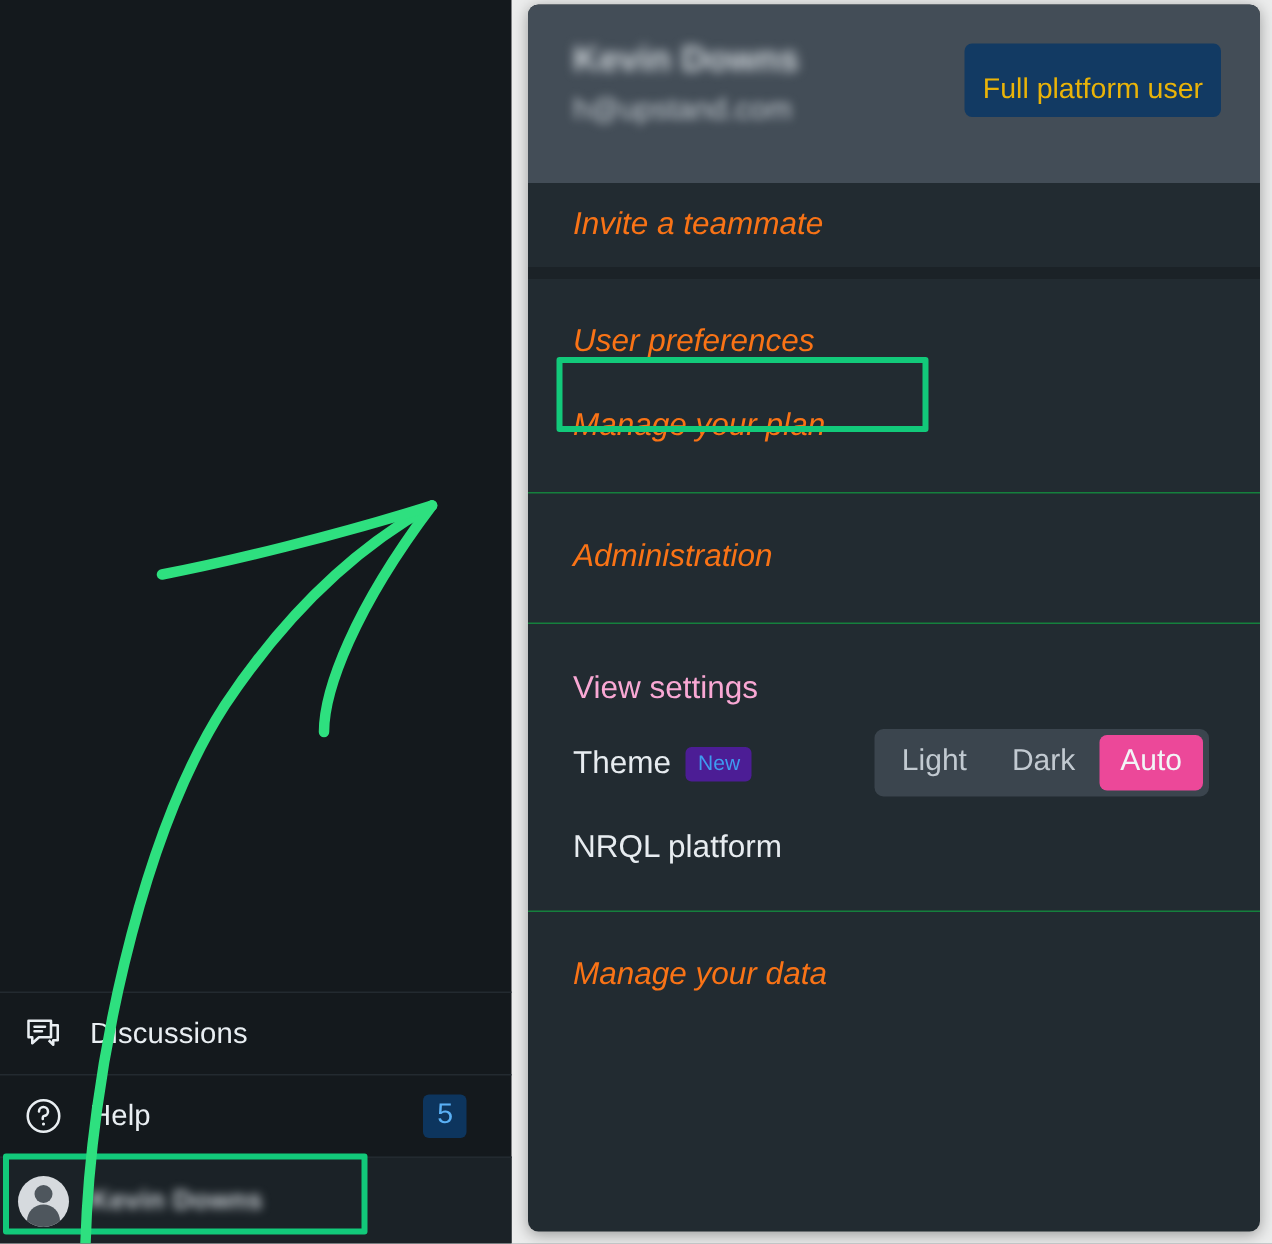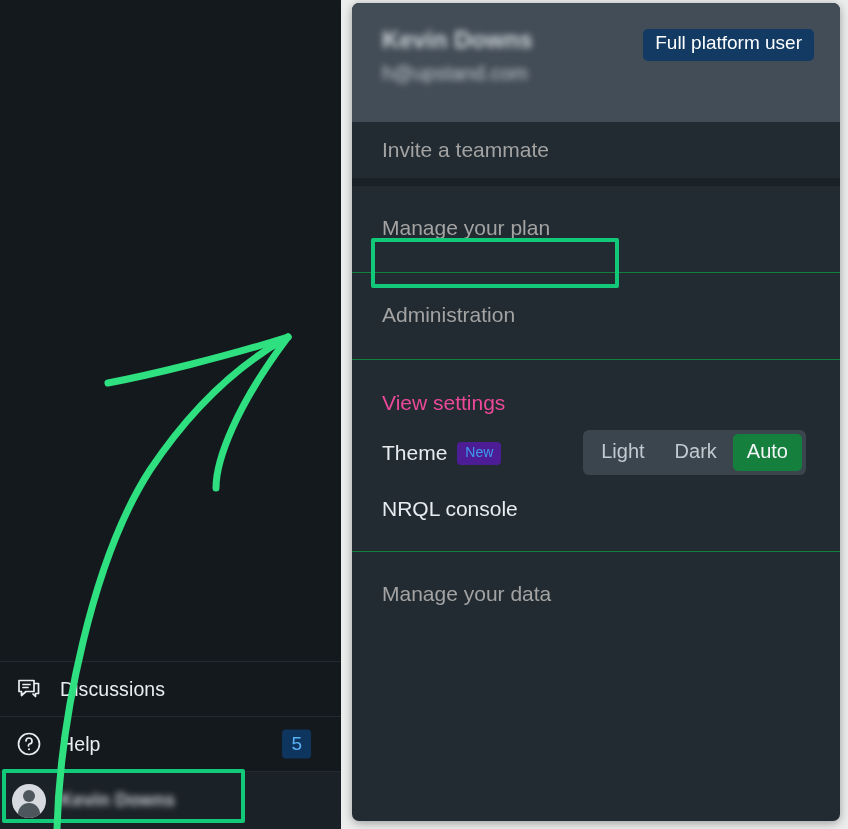--- a/index.html
+++ b/index.html
@@ -128,40 +128,41 @@
     filter: blur(3.2px);
     color: #c3cad0;
     font-size: 20px;
     line-height: 30px;
     margin-top: 3px;
     user-select: none;
   }
   .role-badge {
     position: absolute; right: 26px; top: 26px;
     background: #123a63;
-    color: #ffffff;
+    color: #eab308;
     font-size: 19px;
-    padding: 3px 12px 7px;
+    padding: 20px 12px 7px;
     border-radius: 5px;
     line-height: 1.15;
     text-align: right;
   }
   .sec-gap { height: 8px; background: #1b2227; }
   .sec { background: #222b31; }
   .sec + .sec { border-top: 1px solid #15803d; }
   .item {
     padding: 15px 30px 15px 30px;
-    color: #a3a3a3;
+    color: #f97316;
     font-size: 21px;
     line-height: 26px;
     position: relative;
+    font-style: italic;
   }
   .sec-title {
     padding: 16px 30px 6px 30px;
-    color: #ec4899;
+    color: #f9a8d4;
     font-size: 21px;
     line-height: 26px;
   }
   .setting-row {
     display: flex; align-items: center; justify-content: space-between;
     padding: 8px 34px 8px 30px;
     min-height: 52px;
   }
   .setting-label {
     color: #e7ecf0;
@@ -184,21 +185,21 @@
     gap: 2px;
   }
   .seg-opt {
     color: #c2cad1;
     font-size: 20px;
     padding: 6px 14px 8px;
     border-radius: 5px;
     line-height: 1.15;
   }
   .seg-opt.on {
-    background: #15803d;
+    background: #ec4899;
     color: #f2f5f7;
   }
   .pad-b { padding-bottom: 16px; }
   .pad-t { padding-top: 14px; }
 
   
   .hl-api {
     position: absolute;
     left: 371px; top: 238px;
     width: 248px; height: 50px;
@@ -264,20 +265,21 @@
       <div class="role-badge">Full platform user</div>
     </div>
 
     <div class="sec">
       <div class="item">Invite a teammate</div>
     </div>
 
     <div class="sec-gap"></div>
 
     <div class="sec pad-t pad-b">
+      <div class="item">User preferences</div>
       <div class="item">Manage your plan</div>
     </div>
 
     <div class="sec pad-t pad-b">
       <div class="item">Administration</div>
     </div>
 
     <div class="sec pad-t pad-b">
       <div class="sec-title">View settings</div>
 
@@ -287,21 +289,21 @@
           <span class="new-badge">New</span>
         </span>
         <span class="seg">
           <span class="seg-opt">Light</span>
           <span class="seg-opt">Dark</span>
           <span class="seg-opt on">Auto</span>
         </span>
       </div>
 
       <div class="setting-row">
-        <span class="setting-label">NRQL console</span>
+        <span class="setting-label">NRQL platform</span>
       </div>
 
     </div>
 
     <div class="sec pad-t pad-b">
       <div class="item">Manage your data</div>
     </div>
 
   </div>
 

